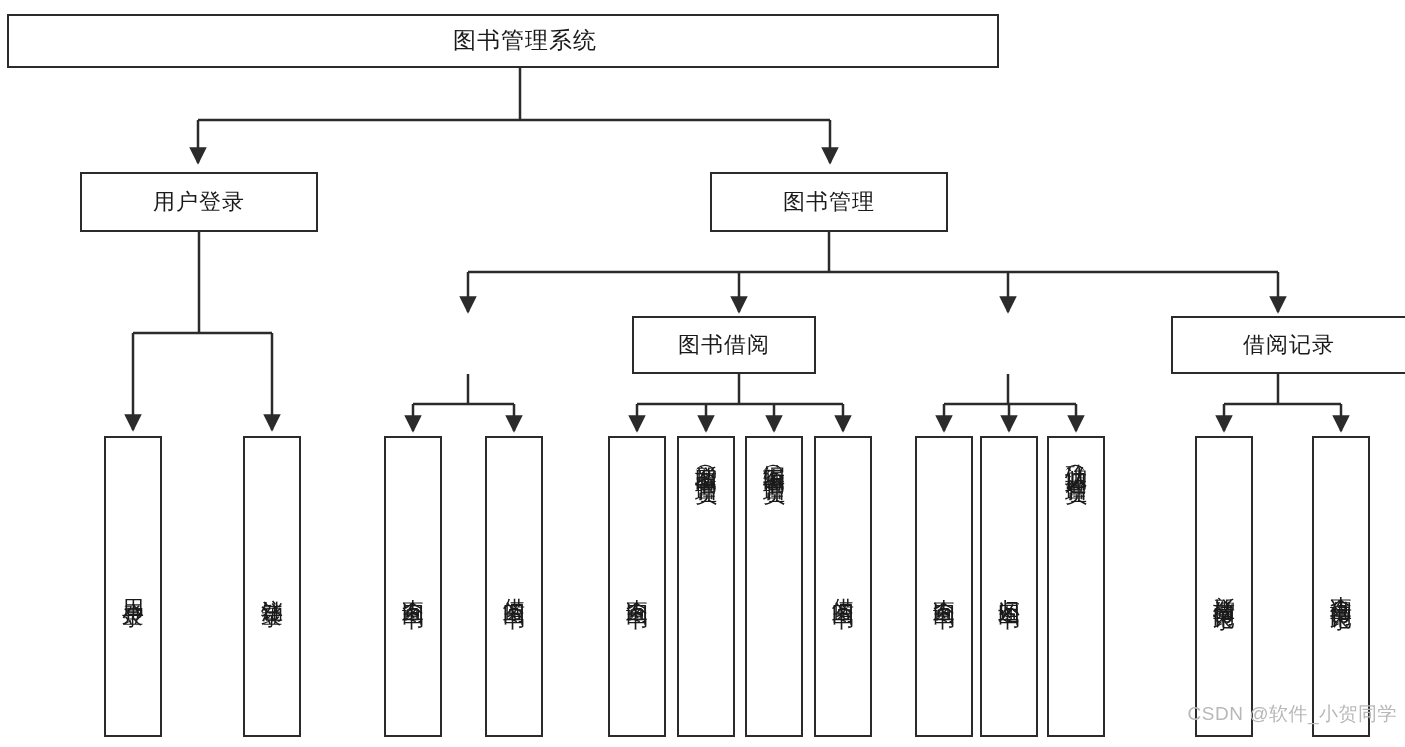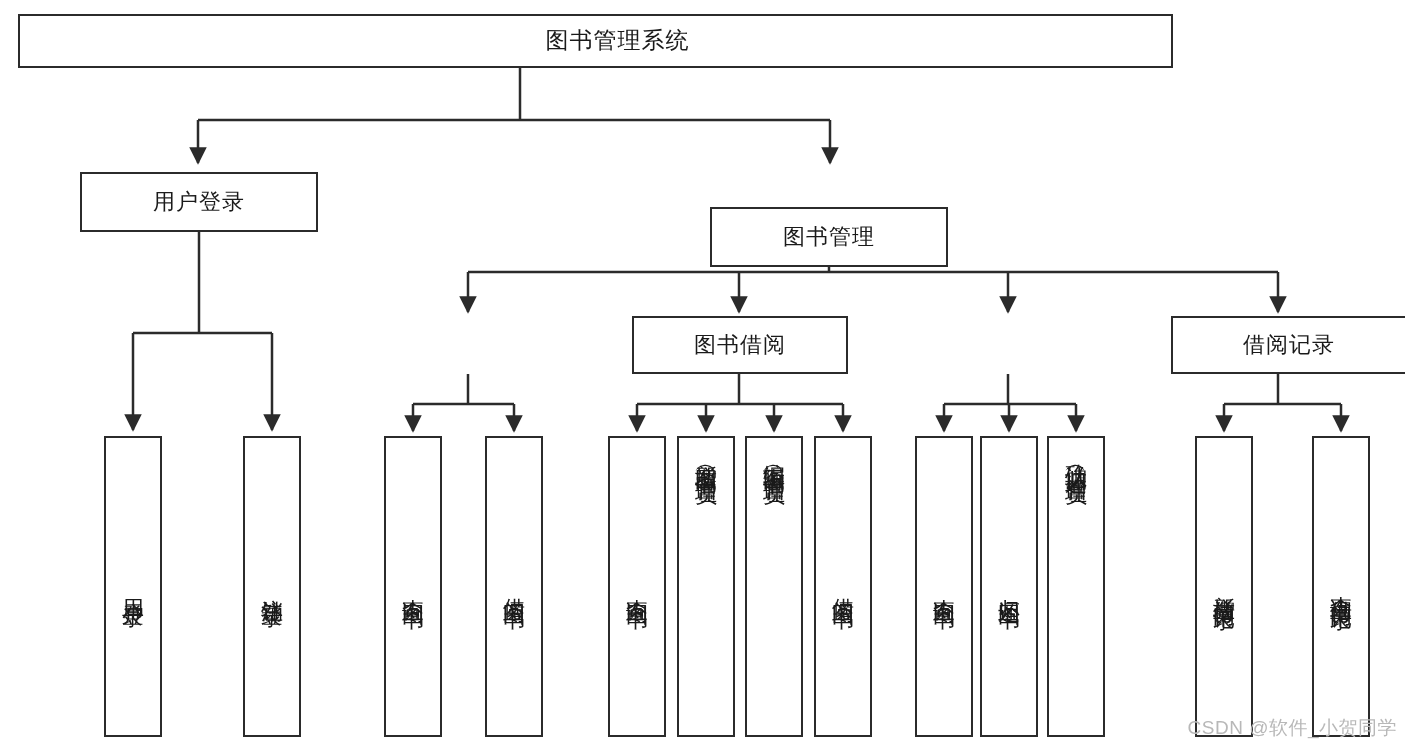--- a/index.html
+++ b/index.html
@@ -60,21 +60,21 @@
     color: #1a1a1a;
   }
   
   .node.vert.center {
     align-items: center;
     padding-top: 0;
   }
   #watermark {
     position: absolute;
     right: 8px;
-    bottom: 6px;
+    bottom: 20px;
     font-size: 19px;
     color: #b8b8b8;
     letter-spacing: 0.5px;
     white-space: nowrap;
     user-select: none;
   }
 </style>
 </head>
 <body>
 
@@ -123,26 +123,26 @@
       <path d="M 1009 404 L 1009 431" marker-end="url(#arrow)"></path>
       <path d="M 1076 404 L 1076 431" marker-end="url(#arrow)"></path>
 
       <path d="M 1278 374 L 1278 404"></path>
       <path d="M 1224 404 L 1341 404"></path>
       <path d="M 1224 404 L 1224 431" marker-end="url(#arrow)"></path>
       <path d="M 1341 404 L 1341 431" marker-end="url(#arrow)"></path>
     </g>
   </svg>
 
-  <div class="node horiz root" style="left:18px; top:14px; width:1155px; height:54px;padding-left:44px;">图书管理系统</div>
+  <div class="node horiz root" style="left:7px; top:14px; width:992px; height:54px;padding-left:44px;">图书管理系统</div>
 
   <div class="node horiz" style="left:80px; top:172px; width:238px; height:60px;">用户登录</div>
-  <div class="node horiz" style="left:710px; top:172px; width:238px; height:60px;margin-top:35px;">图书管理</div>
+  <div class="node horiz" style="left:710px; top:172px; width:238px; height:60px;">图书管理</div>
 
-  <div class="node horiz" style="left:632px; top:316px; width:216px; height:58px;">图书借阅</div>
+  <div class="node horiz" style="left:632px; top:316px; width:184px; height:58px;">图书借阅</div>
   <div class="node horiz" style="left:1171px; top:316px; width:236px; height:58px;">借阅记录</div>
 
   <div class="node vert center" style="left:104px; top:436px; width:58px; height:301px;">
     <span class="vlabel">用户登录</span>
   </div>
   <div class="node vert center" style="left:243px; top:436px; width:58px; height:301px;">
     <span class="vlabel">注销登录</span>
   </div>
 
   <div class="node vert center" style="left:384px; top:436px; width:58px; height:301px;">

